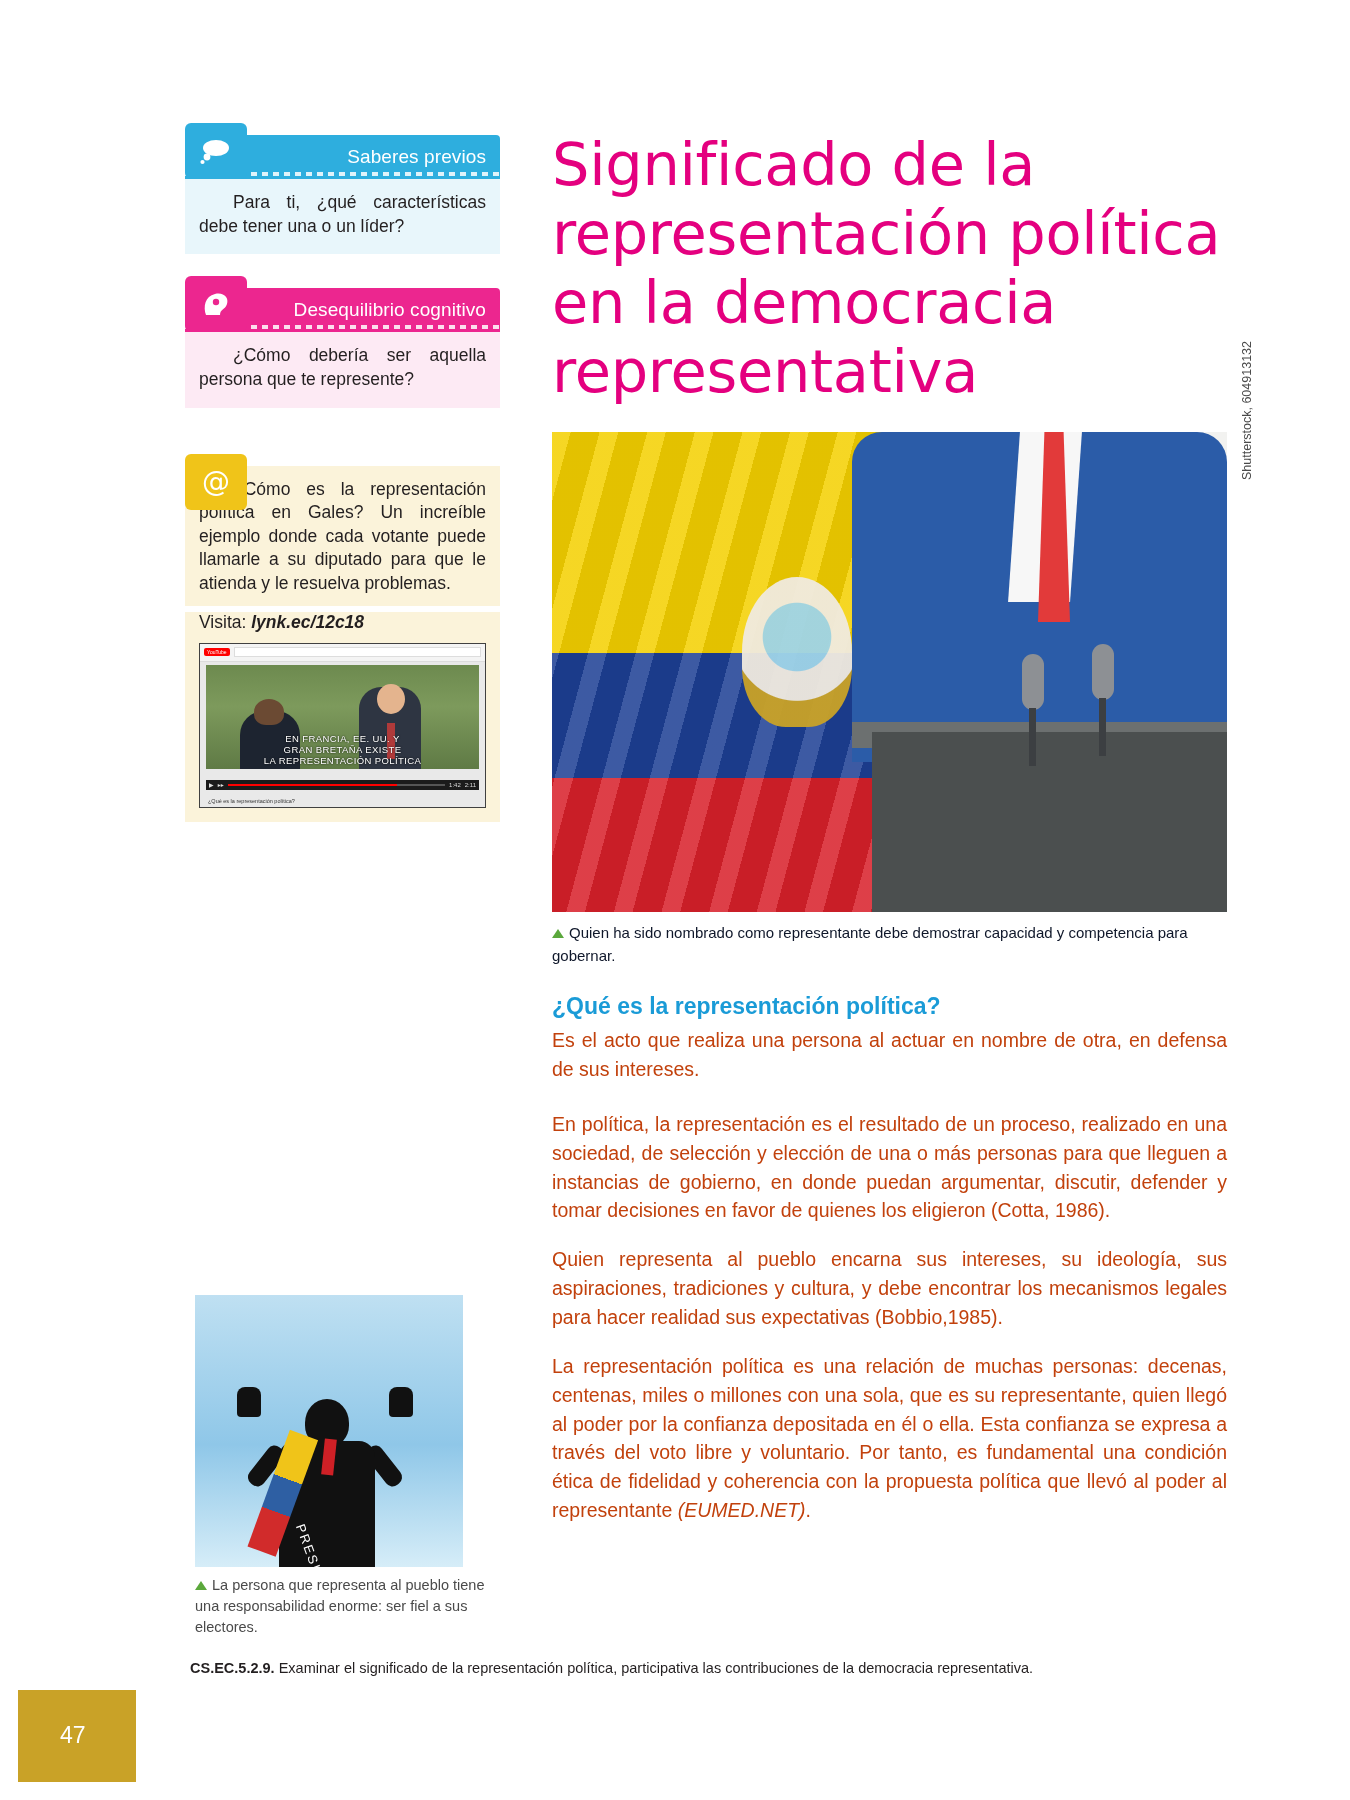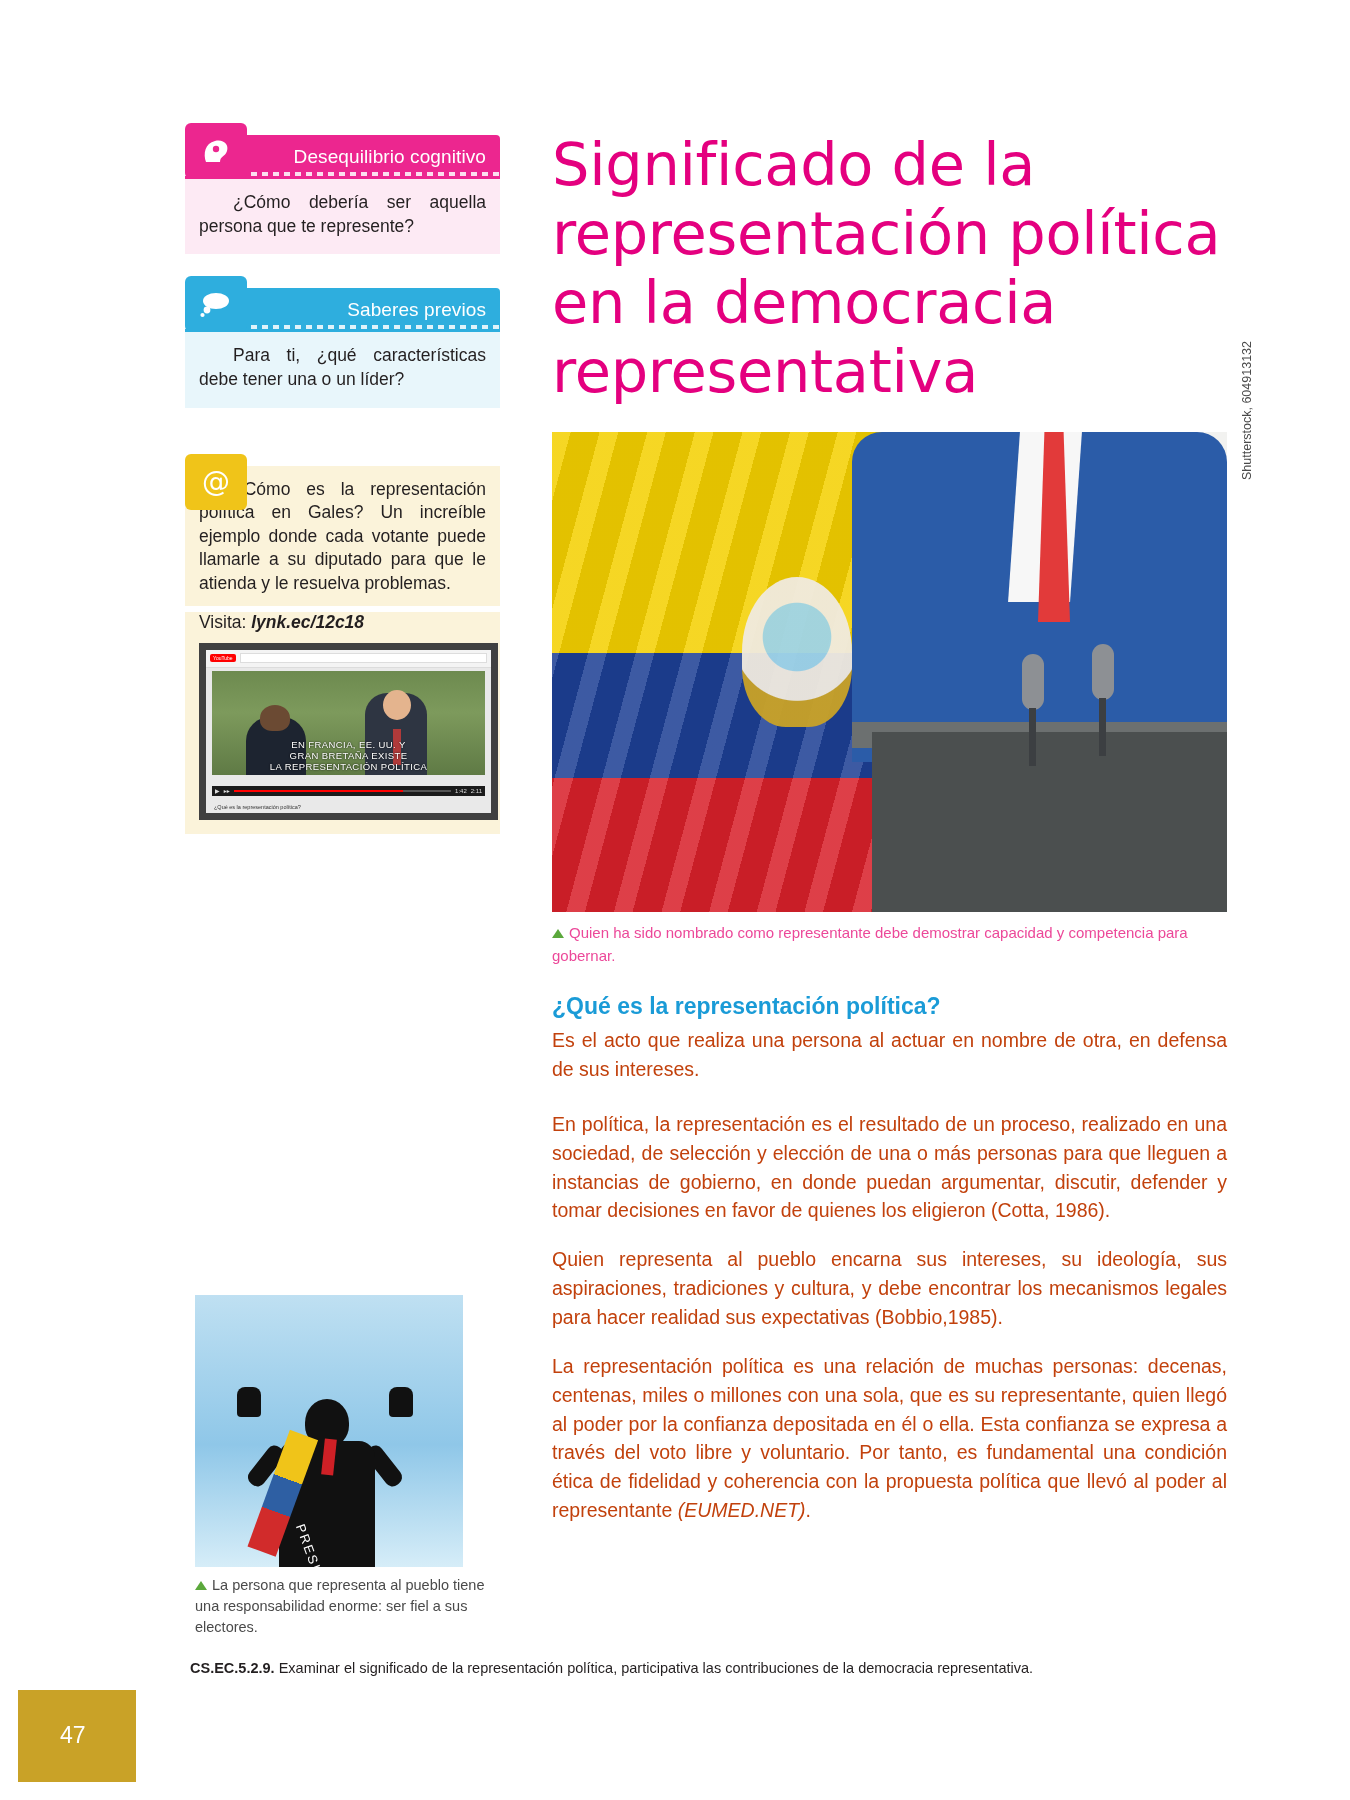--- a/index.html
+++ b/index.html
@@ -114,21 +114,21 @@
     color: #231f20;
   }
   .visita .lnk { font-style: italic; font-weight: bold; }
 
   
   .video-thumb {
     margin: 10px auto 0 auto;
     width: 285px;
     height: 163px;
     background: #e9e9e9;
-    border: 7px solid #404040;
+    border: 1px solid #404040;
     position: relative;
     overflow: hidden;
   }
   .vt-bar {
     height: 17px;
     background: #f4f4f4;
     border-bottom: 1px solid #dcdcdc;
     display: flex;
     align-items: center;
     gap: 4px;
@@ -445,21 +445,21 @@
     font-size: 12.5px;
     color: #4a4a4a;
     transform: rotate(-90deg);
     transform-origin: left top;
     white-space: nowrap;
   }
   .hero-caption {
     margin-top: 10px;
     font-size: 15px;
     line-height: 1.5;
-    color: #ec4899;
+    color: #0f172a;
     width: 665px;
   }
 
   .subhead {
     margin: 26px 0 6px 0;
     color: #1a9bd7;
     font-size: 23px;
     font-weight: bold;
     font-family: "Liberation Sans", sans-serif;
   }
@@ -483,48 +483,48 @@
     color: #231f20;
   }
   .footer-std b { font-weight: bold; }
 </style>
 </head>
 <body>
 
 <div class="page">
 
   <div class="leftcol">
-
-    <div class="infobox box-desequilibrio">
-      <div class="ib-head">
-        <span class="title">Desequilibrio cognitivo</span>
-        <div class="dashes"></div>
-      </div>
-      <div class="ib-icon">
-        <svg width="32" height="30" viewBox="0 0 32 30">
-          <path d="M6 26 C3 18 5 7 15 5 C24 3 29 9 27 15 C25 21 20 20 20 26 Z" fill="#ffffff"></path>
-          <circle cx="16" cy="13" r="3.2" fill="#ec268f"></circle>
-        </svg>
-      </div>
-      <div class="ib-body">¿Cómo debería ser aquella persona que te represente?</div>
-    </div>
 
     <div class="infobox box-saberes">
       <div class="ib-head">
         <span class="title">Saberes previos</span>
         <div class="dashes"></div>
       </div>
       <div class="ib-icon">
         <svg width="34" height="28" viewBox="0 0 34 28">
           <ellipse cx="17" cy="11" rx="13" ry="8" fill="#ffffff"></ellipse>
           <circle cx="8" cy="20" r="3.4" fill="#ffffff"></circle>
           <circle cx="3.5" cy="25" r="2.1" fill="#ffffff"></circle>
         </svg>
       </div>
       <div class="ib-body">Para ti, ¿qué características debe tener una o un líder?</div>
+    </div>
+
+    <div class="infobox box-desequilibrio">
+      <div class="ib-head">
+        <span class="title">Desequilibrio cognitivo</span>
+        <div class="dashes"></div>
+      </div>
+      <div class="ib-icon">
+        <svg width="32" height="30" viewBox="0 0 32 30">
+          <path d="M6 26 C3 18 5 7 15 5 C24 3 29 9 27 15 C25 21 20 20 20 26 Z" fill="#ffffff"></path>
+          <circle cx="16" cy="13" r="3.2" fill="#ec268f"></circle>
+        </svg>
+      </div>
+      <div class="ib-body">¿Cómo debería ser aquella persona que te represente?</div>
     </div>
 
     <div class="infobox box-competencia" style="margin-top:58px;">
       <div class="ib-icon">
         <svg width="36" height="34" viewBox="0 0 36 34">
           <text x="18" y="26" text-anchor="middle" font-size="28" fill="#ffffff" font-family="DejaVu Sans, sans-serif">@</text>
         </svg>
       </div>
       <div class="ib-body">¿Cómo es la representación política en Gales? Un increíble ejemplo donde cada votante puede llamarle a su diputado para que le atienda y le resuelva problemas.</div>
 

